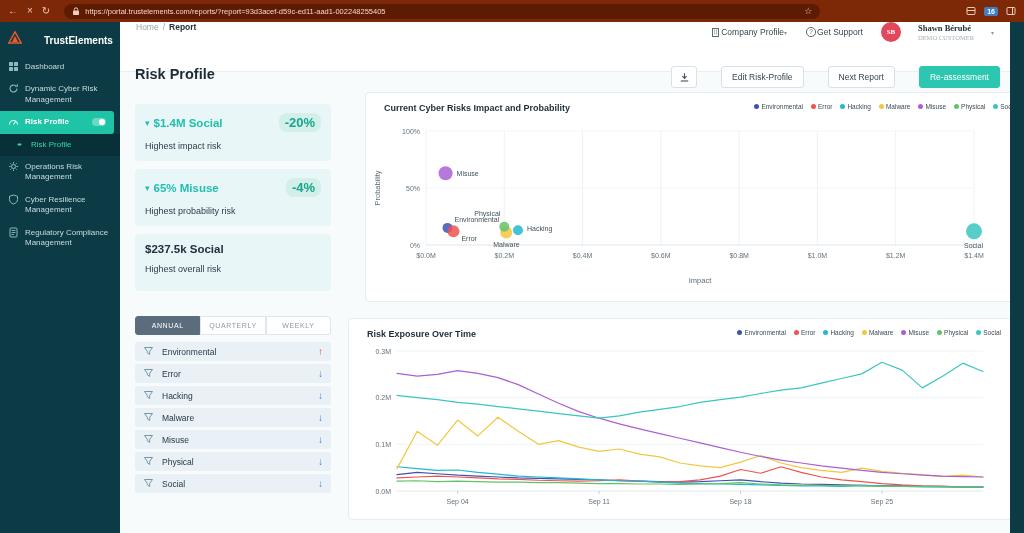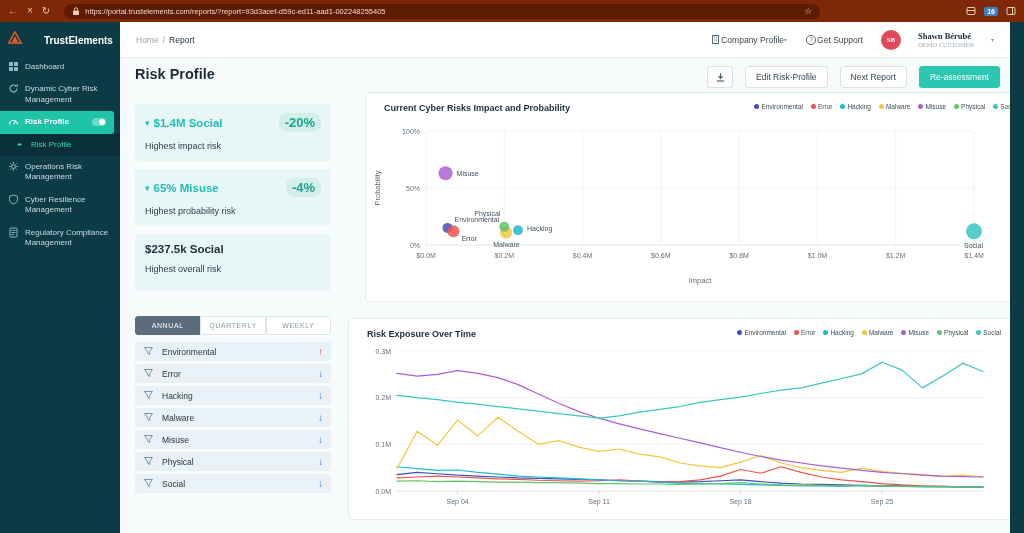--- a/index.html
+++ b/index.html
@@ -32,37 +32,37 @@
   .nav-item.active{background:#1fc3a6;color:#fff;font-weight:bold;border-radius:0 3px 3px 0;margin-right:6px;}
   .nav-item.active .icn{color:#eafffb;}
   .nav-item.sub{background:#093039;color:#30d6b6;padding-left:14px;}
   .nav-item.sub .icn{color:#30d6b6;}
   .nav-toggle{width:14px;height:8px;border-radius:4px;background:rgba(255,255,255,.35);position:relative;margin-top:1px;}
   .nav-toggle::after{content:"";position:absolute;right:1px;top:1px;width:6px;height:6px;border-radius:50%;background:#fff;}
 
   .right-strip{position:absolute;top:22px;right:0;width:14px;bottom:0;background:#0c3a45;z-index:20;}
 
   
-  .topbar{position:absolute;left:120px;right:14px;top:22px;height:36px;background:#fff;
-          border-bottom:1px solid #e9eef1;display:flex;align-items:center;padding:0 16px;box-sizing:border-box;}
+  .topbar{position:absolute;left:120px;right:14px;top:22px;height:50px;background:#fff;
+          border-bottom:1px solid #e9eef1;display:flex;align-items:flex-start;padding:0 16px;box-sizing:border-box;}
   .breadcrumb{font-size:8.5px;color:#95a6af;display:flex;gap:4px;}
-  .breadcrumb .cur{color:#22313c;font-weight:normal;}
+  .breadcrumb .cur{color:#22313c;font-weight:bold;}
   .topbar-right{margin-left:auto;display:flex;align-items:center;gap:18px;}
   .tb-link{display:flex;align-items:center;font-size:8.5px;color:#39474f;cursor:pointer;}
   .tb-link .icn{color:#5a6b74;display:flex;}
   .chev{font-size:6px;color:#8b9ba4;}
   .user{display:flex;align-items:center;gap:17px;cursor:pointer;font-family:Liberation Serif, serif;}
   .avatar{width:20px;height:20px;border-radius:50%;background:#e2485b;color:#fff;font-size:7px;
           display:flex;align-items:center;justify-content:center;font-weight:bold;}
   .user-name{font-size:8.5px;font-weight:bold;color:#22313c;line-height:1.2;}
   .user-role{font-size:6.5px;color:#9fb0b9;}
 
   
   .page-title{position:absolute;left:135px;top:66px;font-size:14.5px;font-weight:bold;color:#1c2b36;}
-  .actions{position:absolute;right:24px;top:66px;display:flex;gap:12px;align-items:flex-start;}
+  .actions{position:absolute;right:24px;top:66px;display:flex;gap:24px;align-items:flex-start;}
   .btn{height:22px;display:flex;align-items:center;justify-content:center;padding:0 10px;
        border:1px solid #d7e1e6;border-radius:3px;background:#fff;font-size:8.5px;color:#36454e;cursor:pointer;}
   .btn.icon-btn{width:26px;padding:0;color:#44545e;}
   .btn.primary{background:#2bc7b0;border-color:#2bc7b0;color:#fff;}
 
   
   .summary{position:absolute;left:135px;top:104px;width:196px;display:flex;flex-direction:column;gap:8px;}
   .card{background:#e9f6f8;border-radius:4px;padding:9px 10px;height:57px;box-sizing:border-box;cursor:pointer;}
   .card-top{display:flex;align-items:center;gap:4px;}
   .caret{font-size:9px;}

